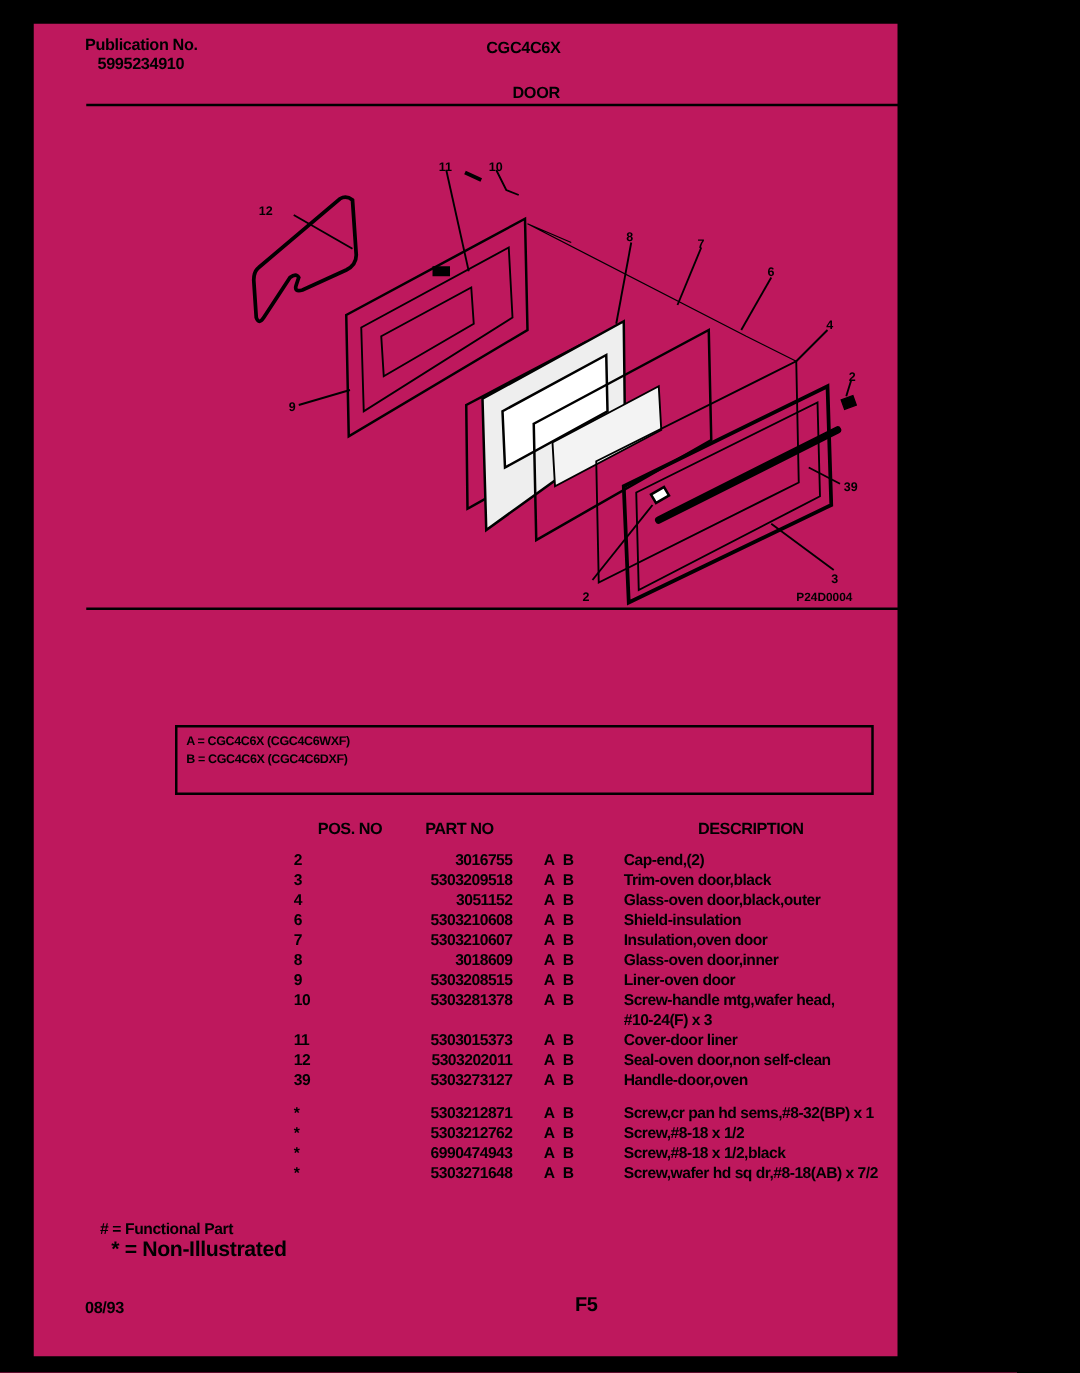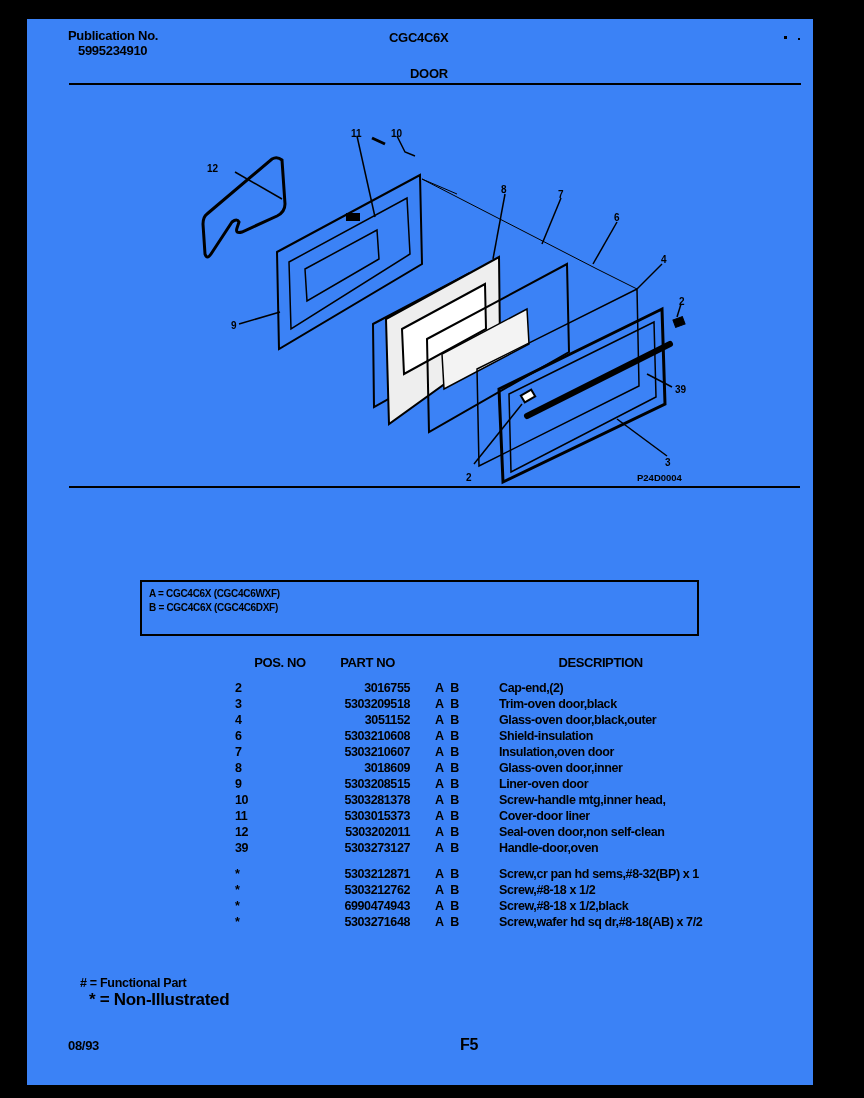--- a/index.html
+++ b/index.html
@@ -1,18 +1,18 @@
 <!DOCTYPE html>
 <html><head>
 <meta charset="utf-8">
 <style>
   html, body { margin:0; padding:0; }
   body { width:864px; height:1098px; background:#000; position:relative; overflow:hidden;
          font-family:"Liberation Sans", sans-serif; color:#000; }
-  .page { position:absolute; left:27px; top:19px; width:786px; height:1066px; background:#3b82f6; }
+  .page { position:absolute; left:27px; top:19px; width:691px; height:1066px; background:#be185d; }
   .t { position:absolute; font-weight:bold; font-size:13px; letter-spacing:-0.3px; white-space:nowrap; line-height:15px; }
   .rule { position:absolute; background:#000; }
   .diagram { position:absolute; left:150px; top:85px; width:520px; height:390px; }
   .legend-box { position:absolute; left:113px; top:561px; width:559px; height:56px; border:2px solid #000; box-sizing:border-box; }
   .legend-box .t { position:static; font-size:10px; line-height:14px; }
   .legend-inner { position:absolute; left:7px; top:5px; }
   table.parts { position:absolute; left:208px; top:636px; border-collapse:collapse; font-weight:bold; font-size:12.5px; letter-spacing:-0.4px; }
   table.parts td, table.parts th { padding:0; line-height:16px; white-space:nowrap; vertical-align:top; }
   table.parts th { text-align:center; font-size:13px; padding-bottom:9px; }
   .c-pos { width:90px; }
@@ -174,21 +174,27 @@
       <tr>
         <td class="c-pos">9</td>
         <td class="c-part">5303208515</td>
         <td class="c-ab">A B</td>
         <td class="c-desc">Liner-oven door</td>
       </tr>
       <tr>
         <td class="c-pos">10</td>
         <td class="c-part">5303281378</td>
         <td class="c-ab">A B</td>
-        <td class="c-desc">Screw-handle mtg,inner head,</td>
+        <td class="c-desc">Screw-handle mtg,wafer head,</td>
+      </tr>
+      <tr>
+        <td class="c-pos"></td>
+        <td class="c-part"></td>
+        <td class="c-ab"></td>
+        <td class="c-desc">#10-24(F) x 3</td>
       </tr>
       <tr>
         <td class="c-pos">11</td>
         <td class="c-part">5303015373</td>
         <td class="c-ab">A B</td>
         <td class="c-desc">Cover-door liner</td>
       </tr>
       <tr>
         <td class="c-pos">12</td>
         <td class="c-part">5303202011</td>

